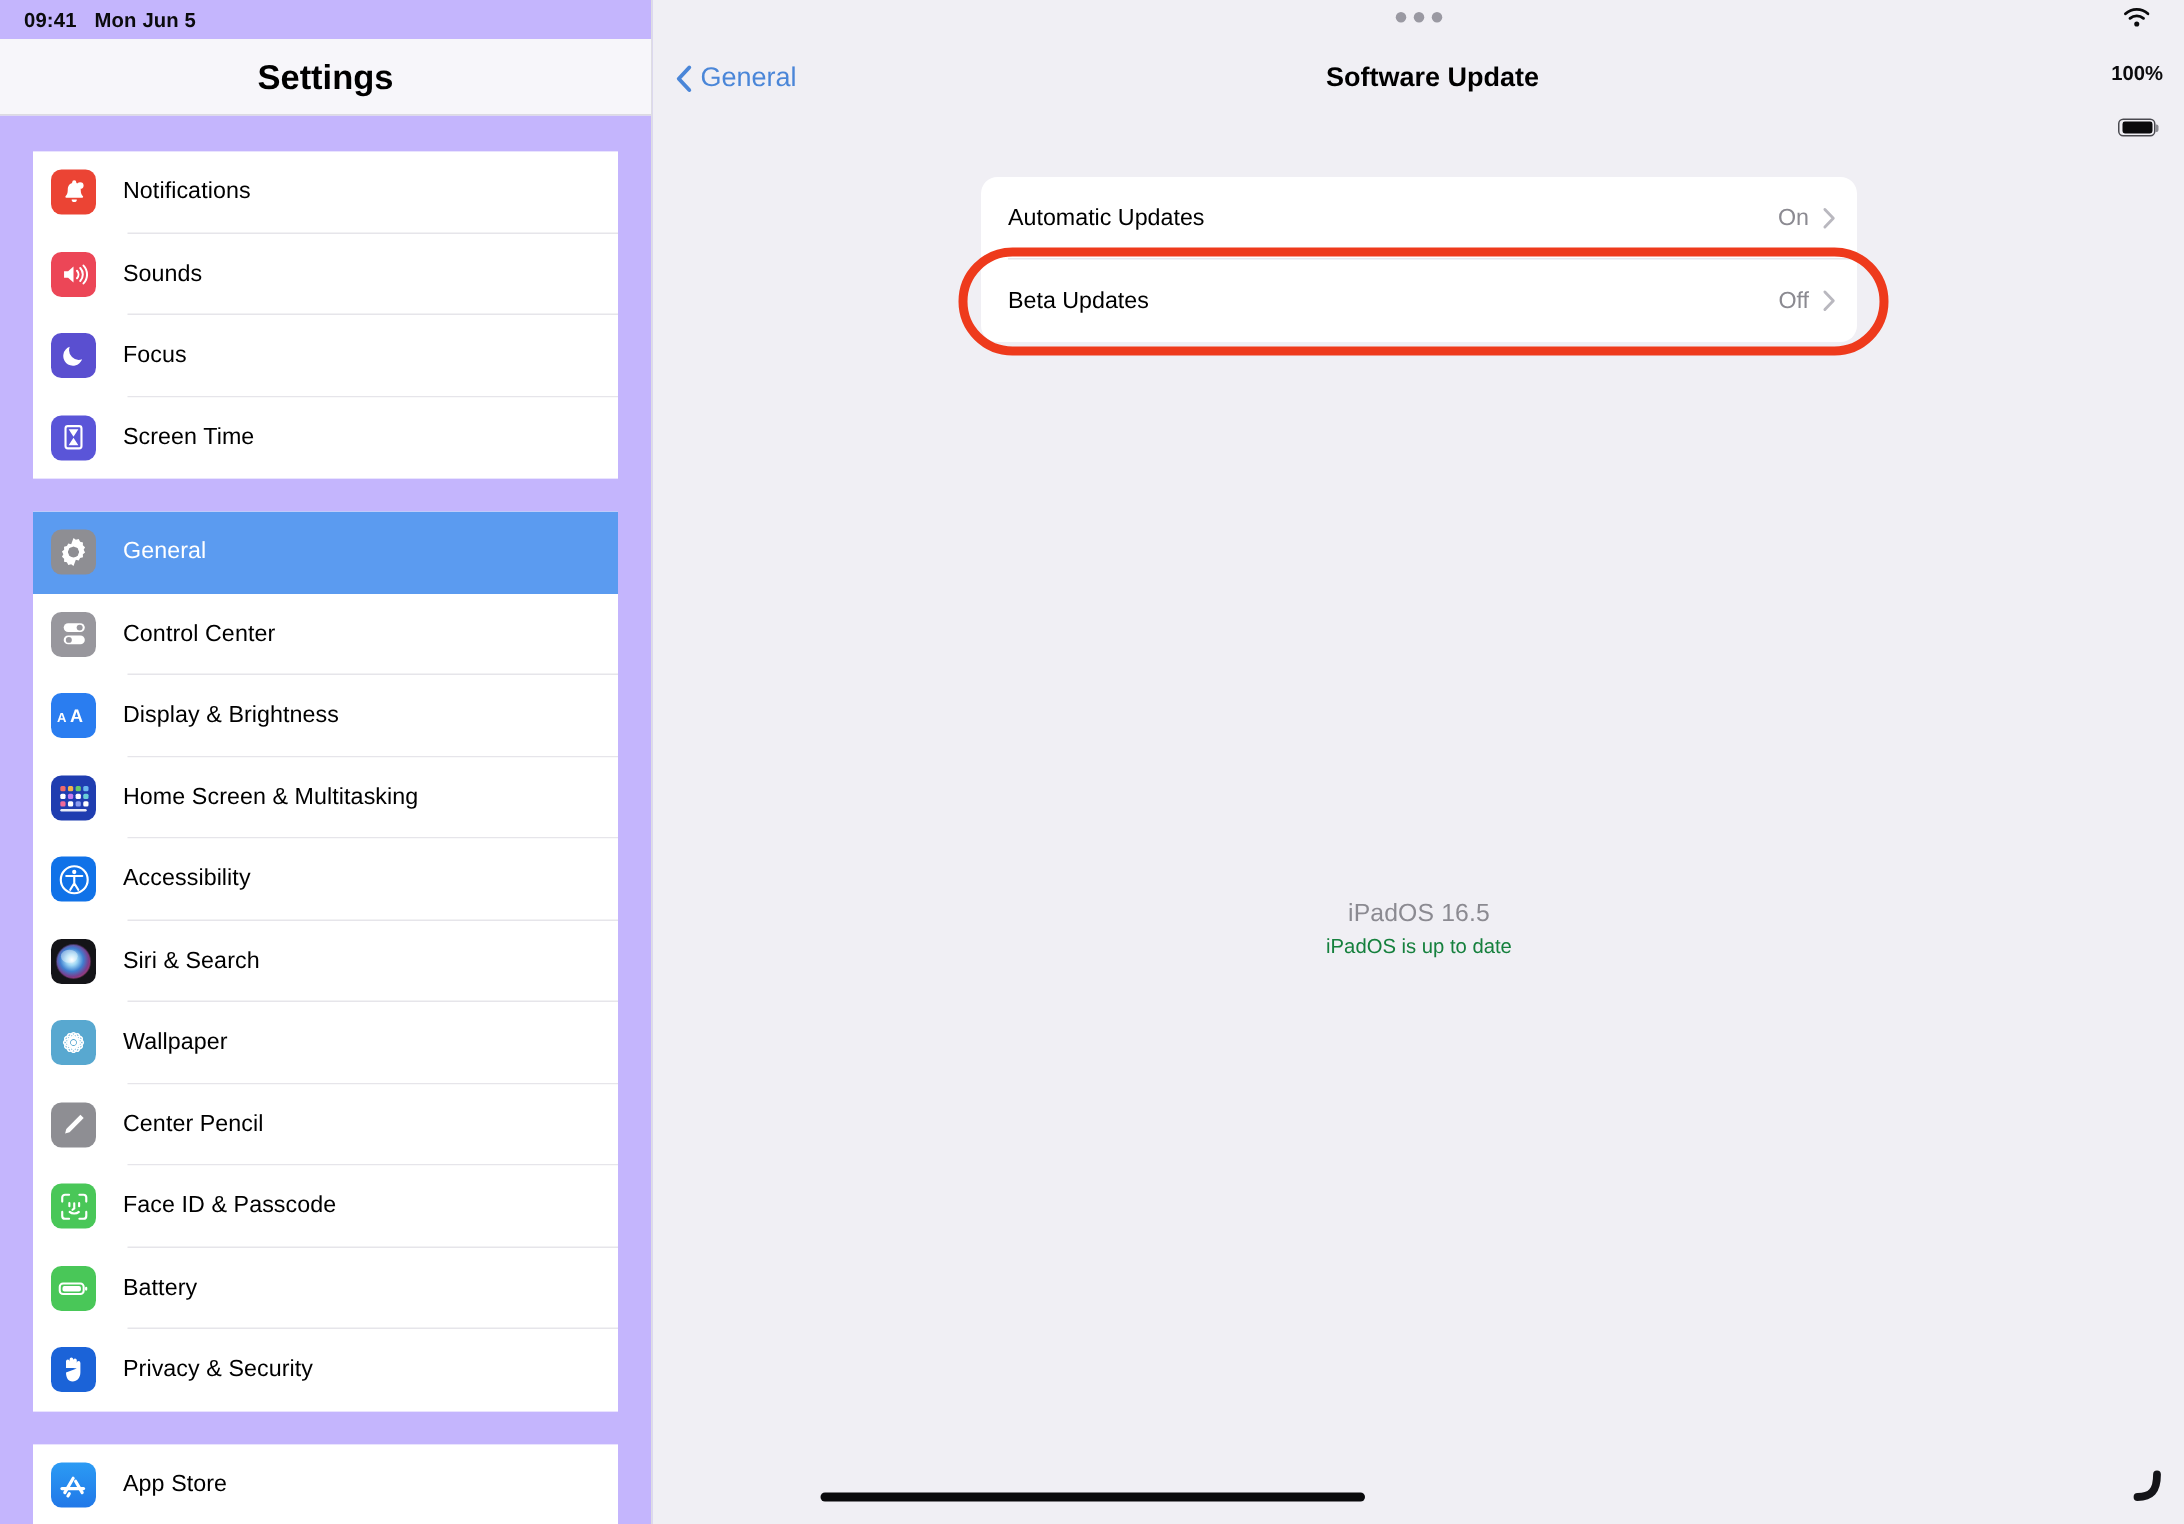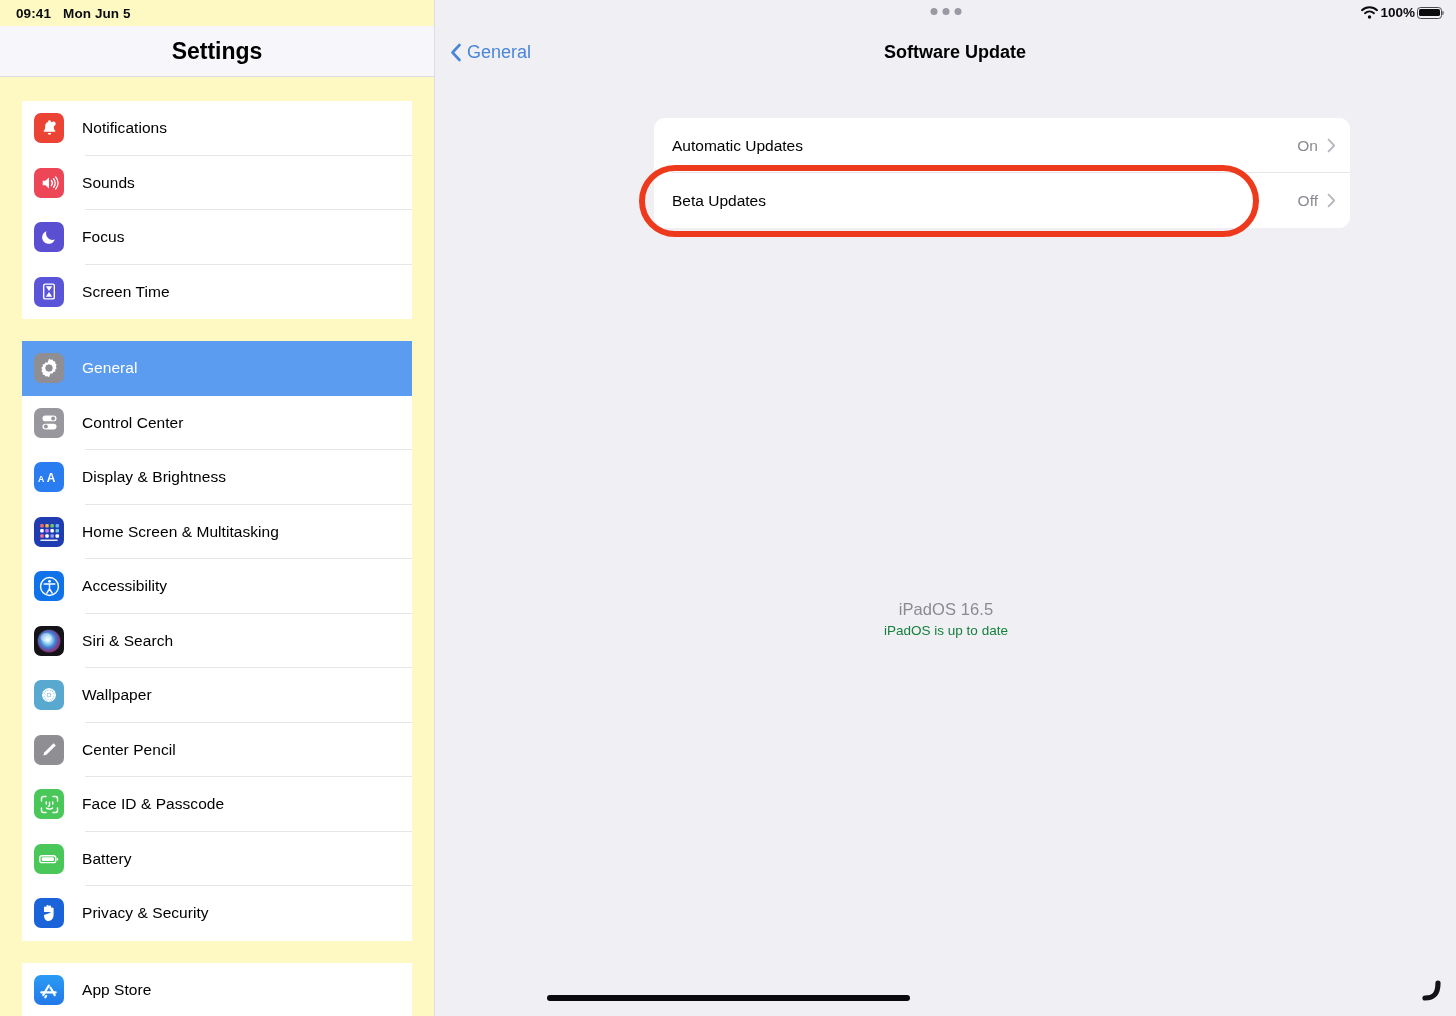--- a/index.html
+++ b/index.html
@@ -8,21 +8,21 @@
     font-family: "Liberation Sans", "DejaVu Sans", sans-serif;
     background: #f0eff4;
     overflow: hidden;
     -webkit-font-smoothing: antialiased;
   }
   #screen { position: relative; width: 1456px; height: 1016px; background: #f0eff4; }
 
   
   #sidebar {
     position: absolute; left: 0; top: 0; width: 435px; height: 1016px;
-    background: #fef9c3;
+    background: #c4b5fd;
     border-right: 1px solid #dedde3;
     overflow: hidden;
   }
   #status-bar {
     height: 26px; display: flex; align-items: center;
     padding: 0 14px 0 16px; font-size: 13.5px; font-weight: bold; color: #0b0b0d;
     letter-spacing: 0.1px;
   }
   #status-bar .time { margin-right: 12px; }
   #sidebar-header {
@@ -98,21 +98,21 @@
     display: flex; align-items: center; gap: 5px; cursor: pointer;
   }
   #back-chevron { width: 12px; height: 20px; }
   #back-label { font-size: 18px; color: #4a86d8; }
   #detail-title {
     position: absolute; left: 18px; right: 0; top: 50%; transform: translateY(-50%);
     text-align: center; font-size: 18px; font-weight: bold; color: #000;
   }
 
   #settings-card {
-    position: absolute; left: 218px; top: 118px; width: 696px;
+    position: absolute; left: 218px; top: 118px; width: 584px;
     background: #ffffff; border-radius: 11px; overflow: hidden;
   }
   .d-row {
     position: relative; height: 55px;
     display: flex; align-items: center;
     padding: 0 14px 0 18px;
   }
   .d-row .d-sep { position: absolute; left: 18px; right: 0; bottom: 0; height: 1px; background: #e6e5ea; }
   .d-row:last-child .d-sep { display: none; }
   .d-label { font-size: 15.5px; color: #000; flex: 1; }
@@ -135,22 +135,22 @@
 
   #home-indicator {
     position: absolute; bottom: 15px; left: 111px;
     width: 363px; height: 6px; border-radius: 3px; background: #0a0a0c;
   }
   #corner-hook { position: absolute; right: 12px; bottom: 12px; width: 26px; height: 26px; }
 
   
   #status-right {
     position: absolute; right: 14px; top: 5px;
-    display: flex; align-items: center; gap: 2px;
-    font-size: 13.5px; font-weight: bold; color: #0b0b0d;
+    display: flex; align-items: center; gap: 23px;
+    font-size: 13.5px; font-weight: bold; color: #0b0b0d; flex-direction: column;
   }
   #battery-shell {
     width: 25px; height: 12px; border: 1.4px solid #4a4a50; border-radius: 3.5px;
     position: relative; padding: 1.3px;
   }
   #battery-fill { width: 100%; height: 100%; background: #0b0b0d; border-radius: 1.6px; }
   #battery-nub {
     position: absolute; right: -3.2px; top: 3.4px; width: 2px; height: 4.6px;
     background: #8a8a90; border-radius: 0 1.4px 1.4px 0;
   }

